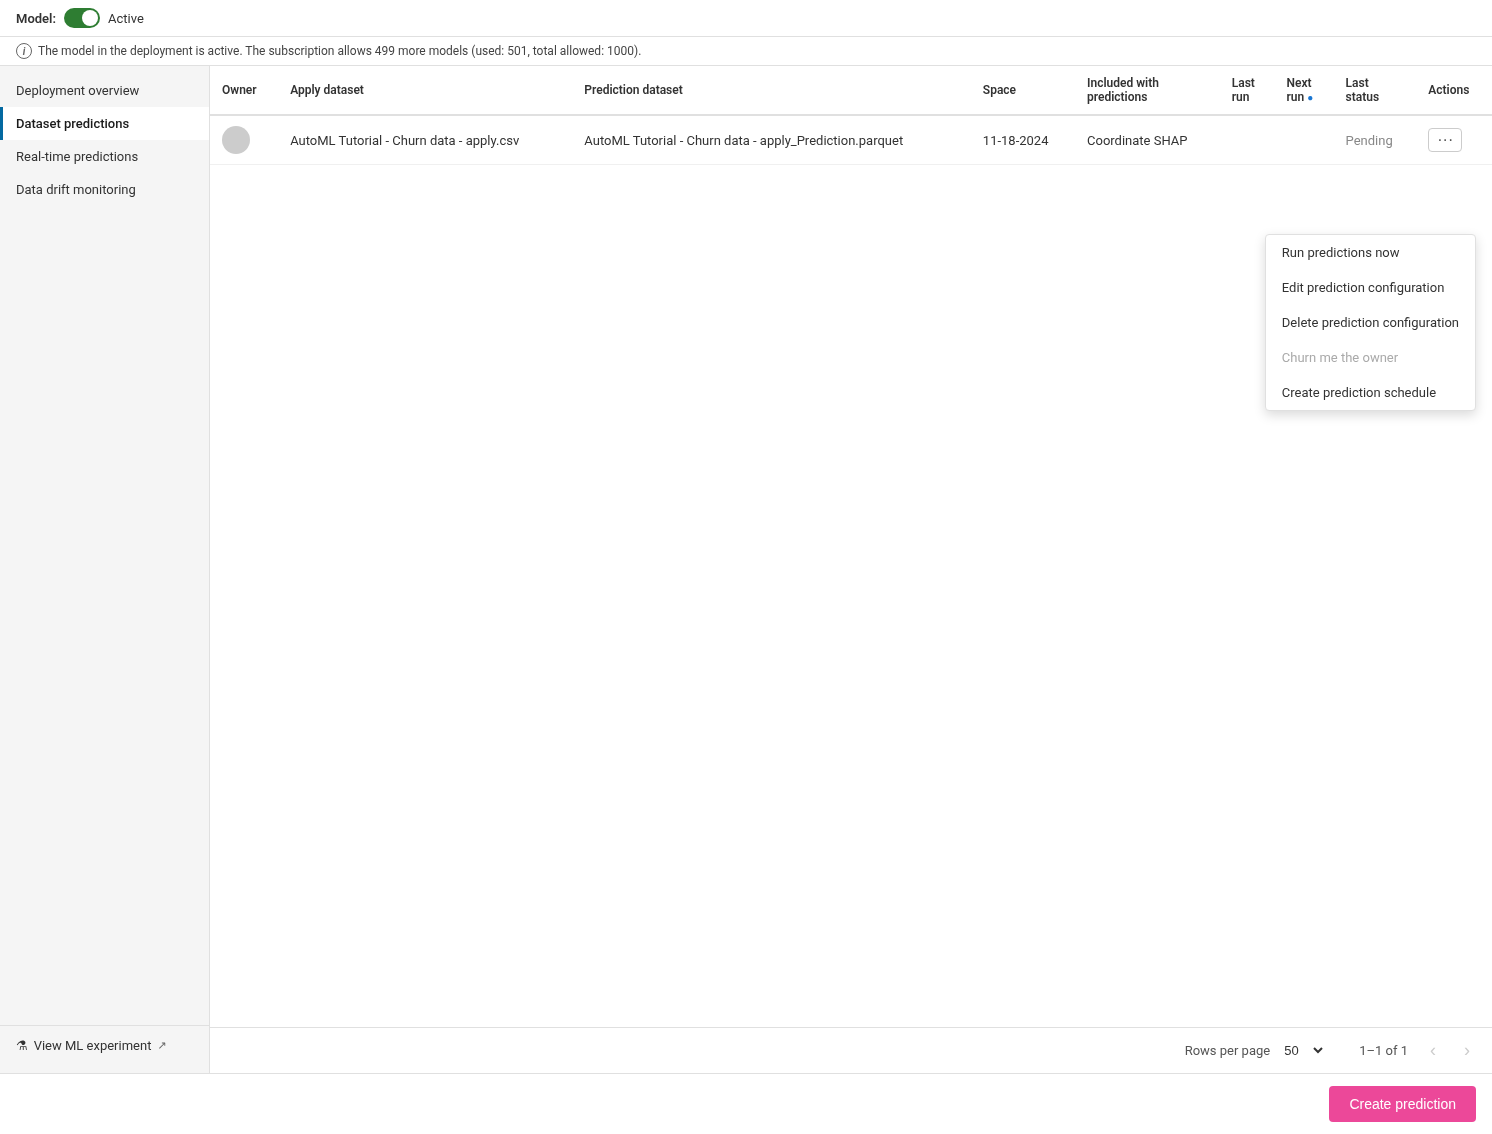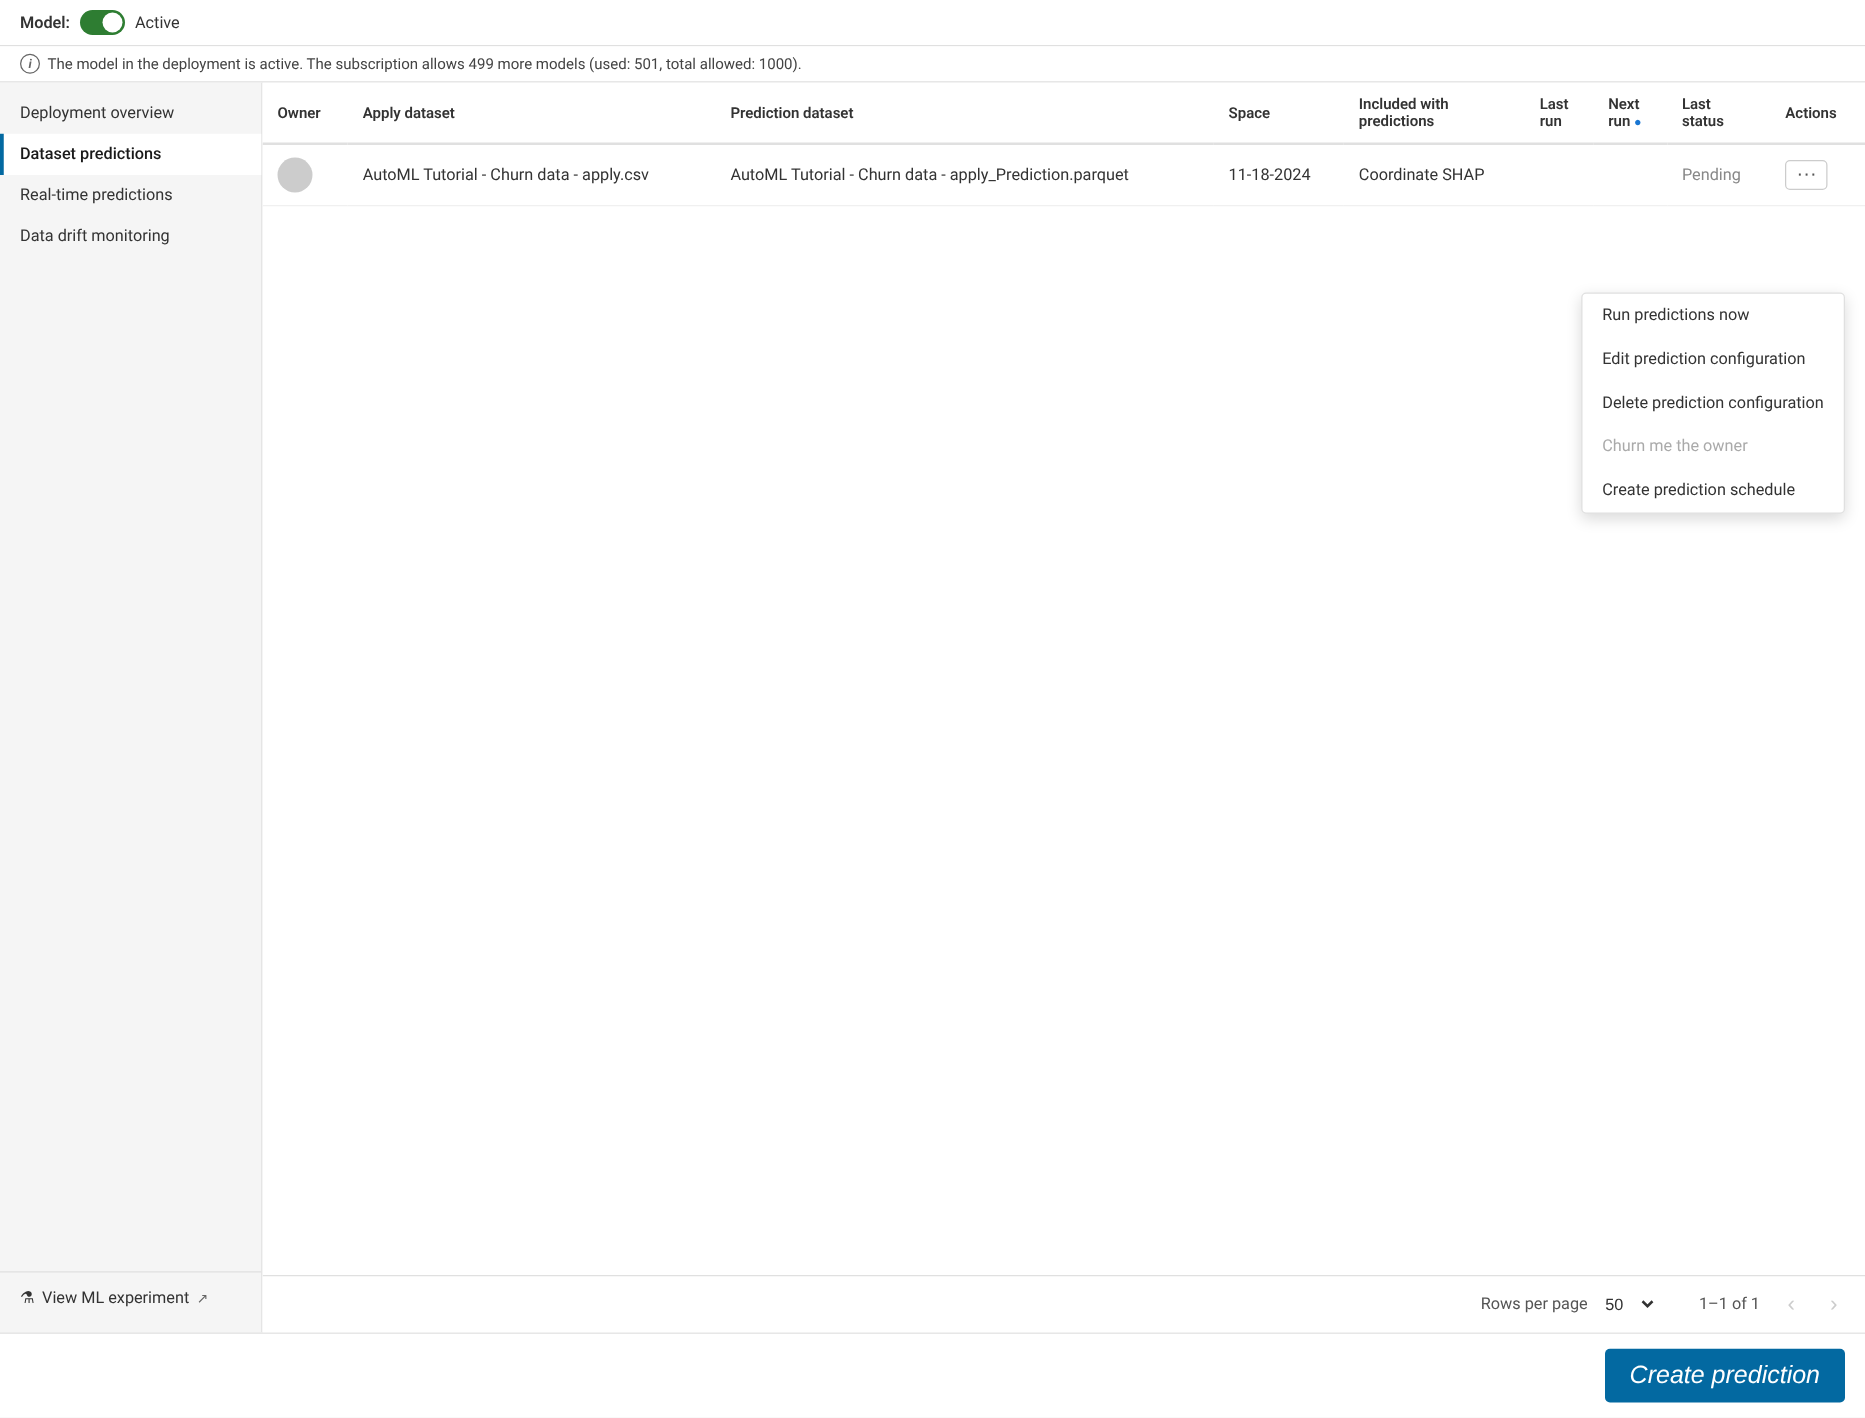--- a/index.html
+++ b/index.html
@@ -41,21 +41,21 @@
 
     .actions-btn { background: none; border: 1px solid #ccc; border-radius: 4px; padding: 3px 8px; cursor: pointer; font-size: 16px; color: #555; line-height: 1; }
 
     .footer { background: #fff; border-top: 1px solid #e0e0e0; padding: 10px 16px; display: flex; align-items: center; justify-content: flex-end; gap: 16px; }
     .rows-per-page { display: flex; align-items: center; gap: 6px; font-size: 13px; color: #555; }
     .rows-select { border: none; background: none; font-size: 13px; color: #333; cursor: pointer; padding: 2px 4px; }
     .pagination-info { font-size: 13px; color: #555; margin-left: 17px; }
     .pagination-btn { background: none; border: none; cursor: pointer; color: #555; font-size: 18px; padding: 2px 6px; }
     .pagination-btn:disabled { color: #ccc; cursor: default; }
 
-    .create-prediction-btn { background: #0369a1; color: #fff; border: none; border-radius: 4px; padding: 10px 20px; font-size: 20px; font-weight: 500; cursor: pointer; white-space: nowrap; font-style: italic; }
+    .create-prediction-btn { background: #ec4899; color: #fff; border: none; border-radius: 4px; padding: 10px 20px; font-size: 14px; font-weight: 500; cursor: pointer; white-space: nowrap; }
     .dropdown-menu { position: absolute; top: 120px; right: 16px; background: #fff; border: 1px solid #e0e0e0; border-radius: 4px; box-shadow: 0 4px 12px rgba(0,0,0,0.15); z-index: 100; min-width: 200px; margin-top: 48px; }
     .dropdown-item { padding: 10px 16px; font-size: 13px; color: #333; cursor: pointer; white-space: nowrap; }
     .dropdown-item.disabled { color: #aaa; cursor: default; }
   </style>
 </head>
 <body>
 
 <div class="app-container">
 
   <div class="top-bar">

